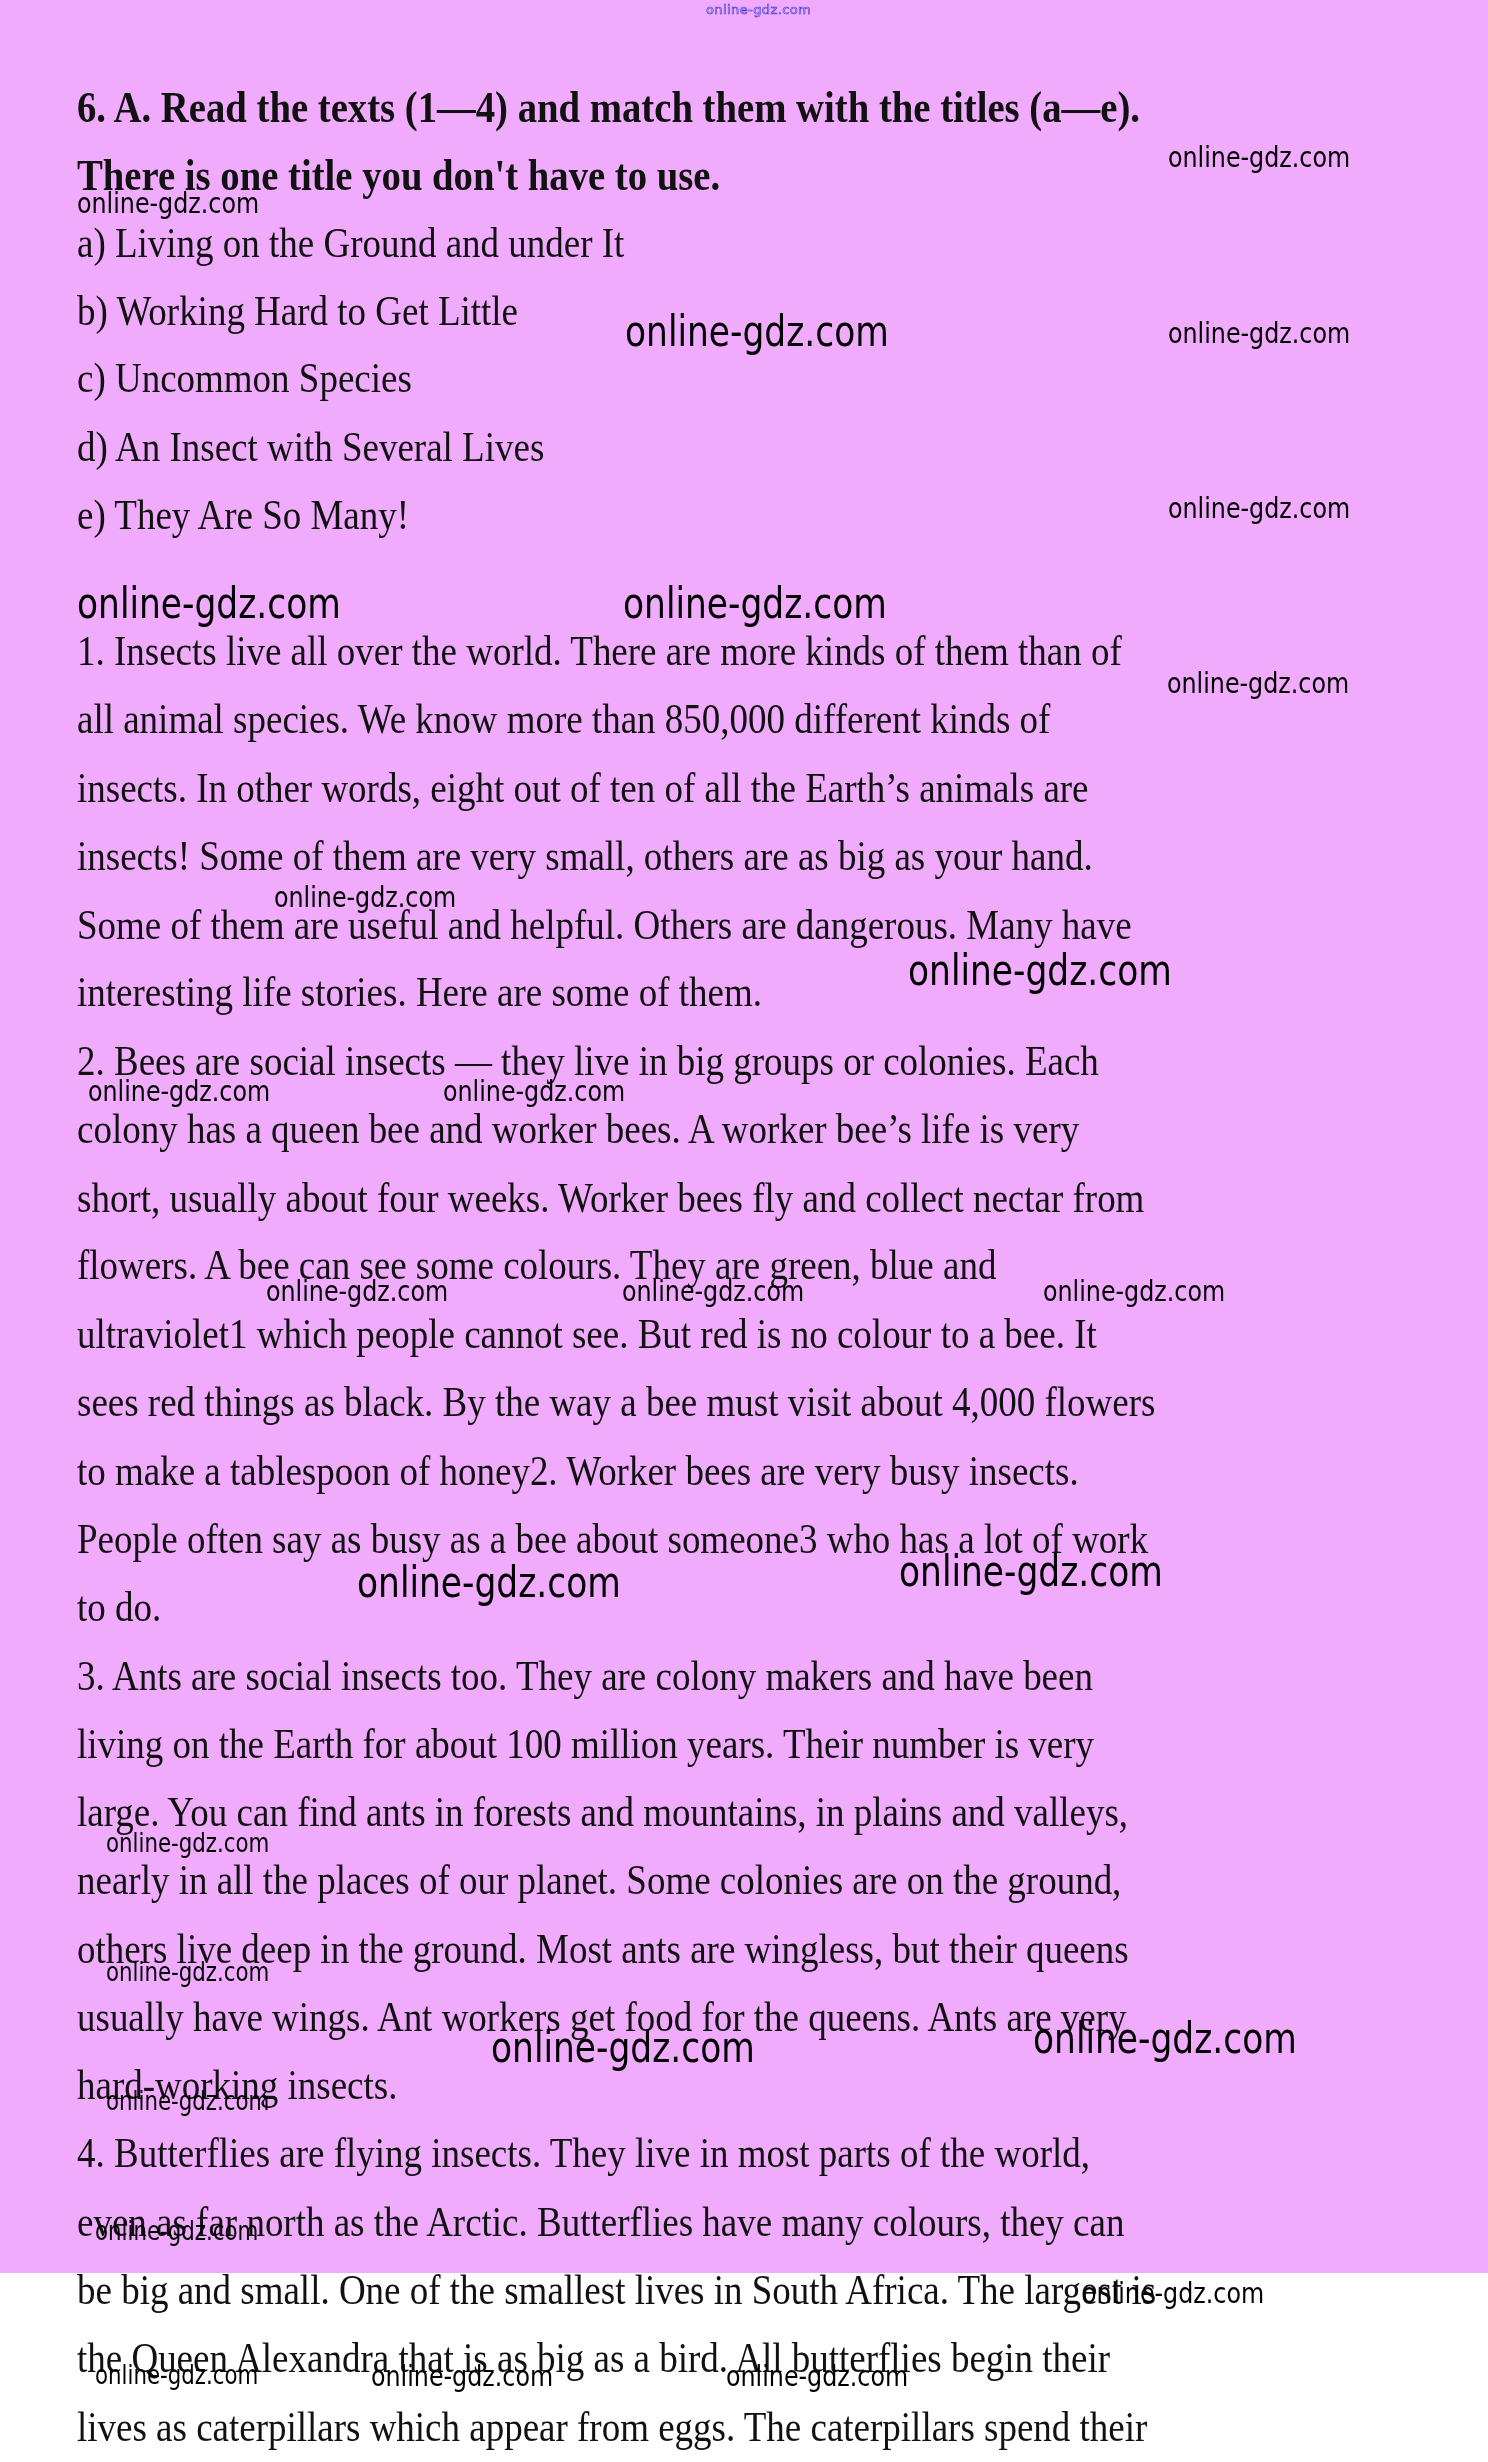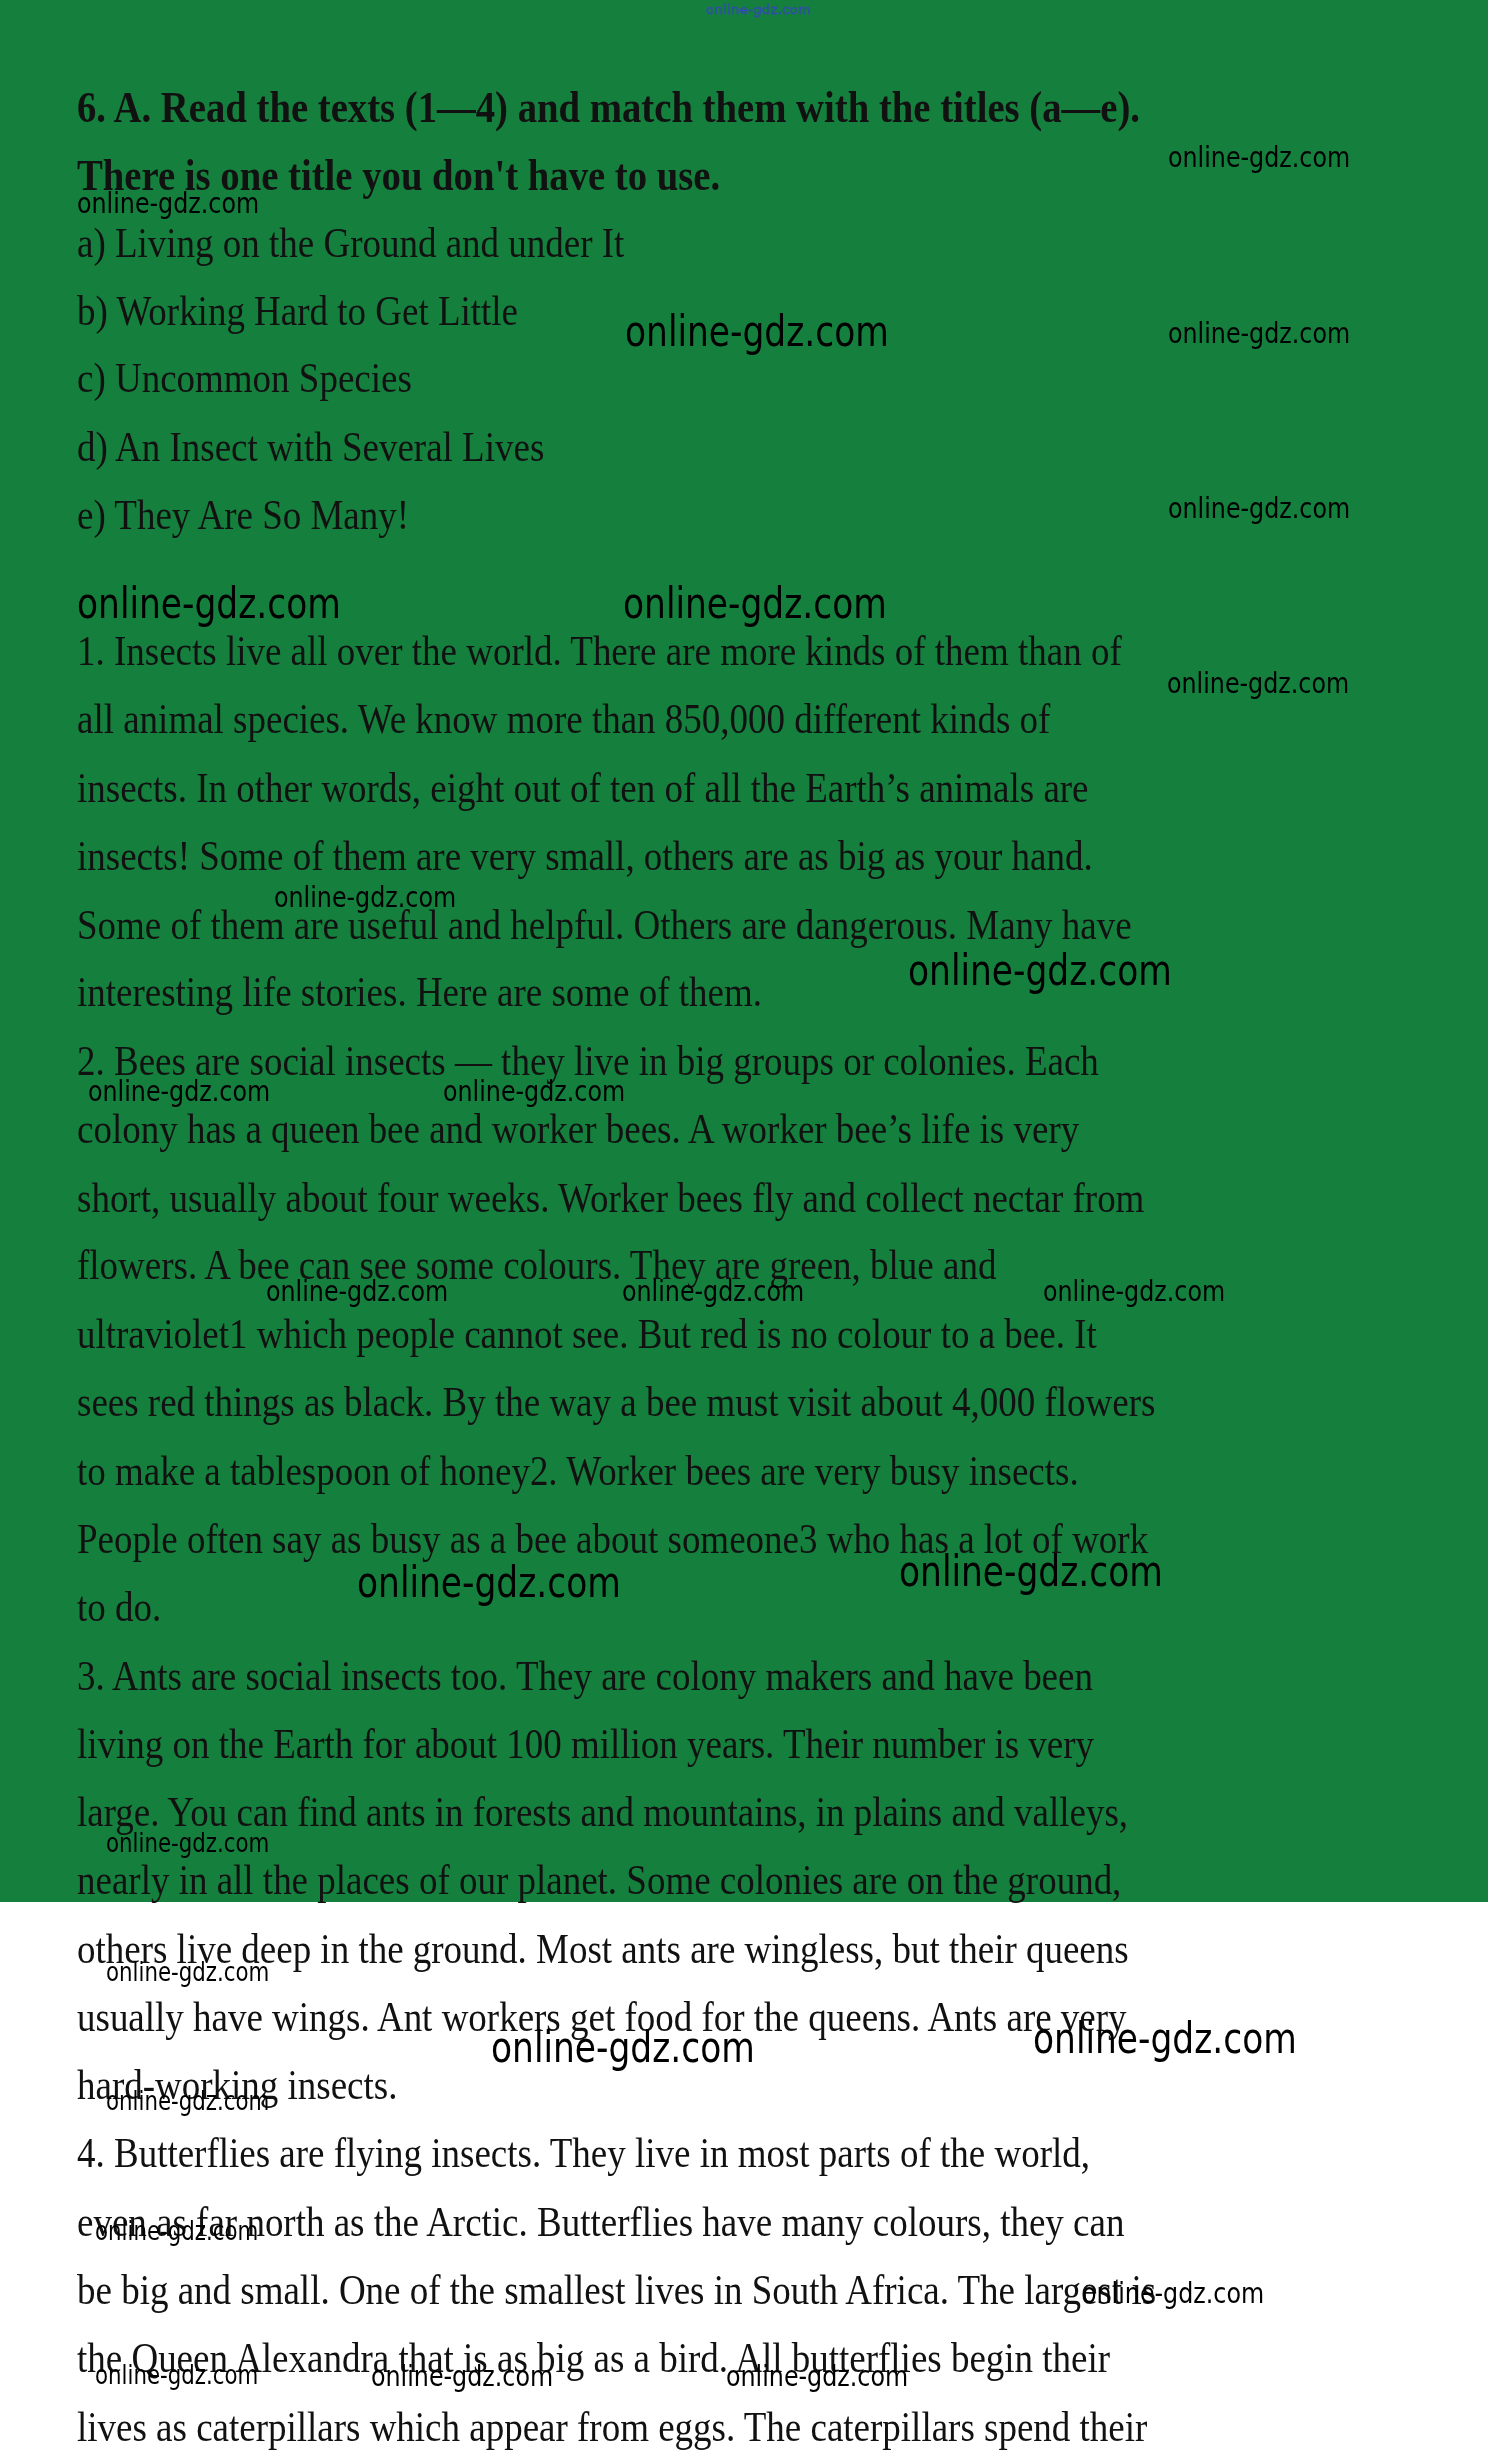--- a/index.html
+++ b/index.html
@@ -1,17 +1,17 @@
 <!DOCTYPE html>
 <html style="font-size:12.3px"><head>
 <meta charset="utf-8">
 <style>
   html, body { margin: 0; padding: 0; background: #ffffff; }
   body { width: 1489px; height: 2462px; position: relative; overflow: hidden; }
-  .page { position: absolute; left: 0; top: 0; width: 1489px; height: 1902px; background: #15803d; }
+  .page { position: absolute; left: 0; top: 0; width: 1489px; height: 2273px; background: #f0abfc; }
   .line {
     position: absolute; left: 77px; white-space: nowrap;
     font-family: "Liberation Serif", serif; font-size: 43px; color: #111;
     line-height: 49px; transform-origin: left center;
   }
   .heading { font-weight: bold; font-size: 45px; }
   .wm {
     position: absolute; white-space: nowrap;
     font-family: "DejaVu Sans", sans-serif; color: #000; line-height: 1;
     transform-origin: left center;

